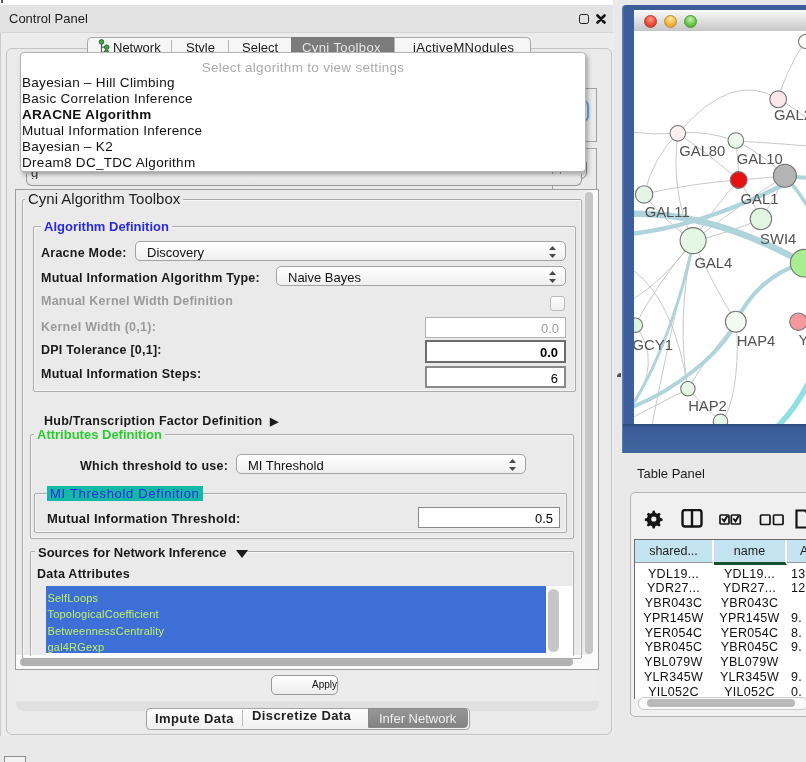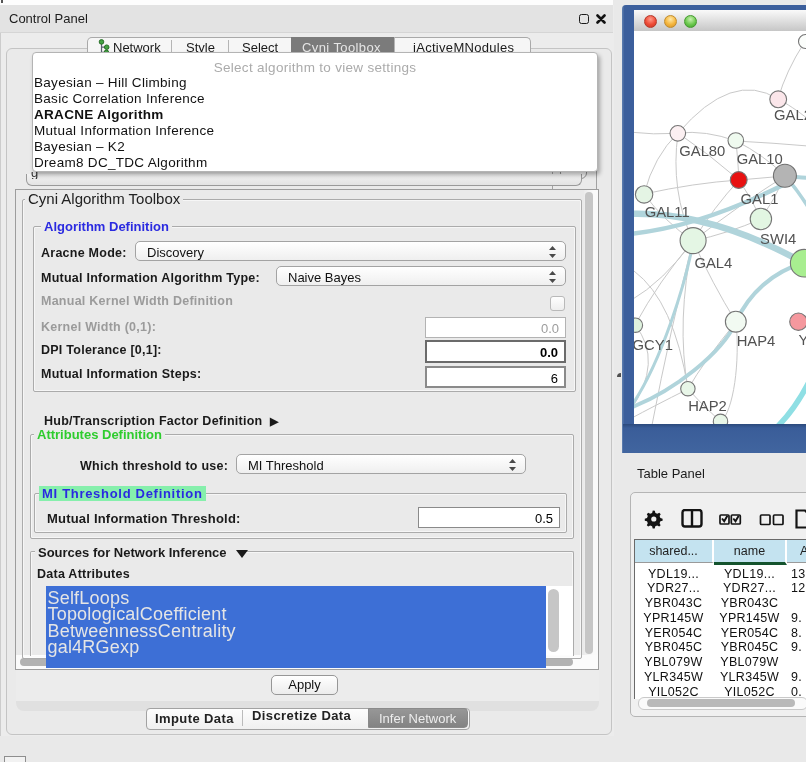--- a/index.html
+++ b/index.html
@@ -115,51 +115,51 @@
 
   <div class="lbl abs" style="left:80px;top:459px">Which threshold to use:</div>
   <div class="combo" style="left:236px;top:454px;width:290px">
       <span class="txt">MI Threshold</span>
     <svg class="arrows" viewBox="0 0 7 12">
         <path d="M3.5 0 L7 4 L0 4 Z M3.5 12 L0 8 L7 8 Z" fill="#4a4a4a"></path>
       </svg>
     </div>
 
   <div class="gbox" style="left:34px;top:493px;width:531px;height:38px;"></div>
-  <div class="gtitle" style="left:39px;top:486px;color:#2a2ae0;background:#86efac;font-weight:bold;letter-spacing:0.7px">MI Threshold Definition</div>
+  <div class="gtitle" style="left:47px;top:486px;color:#2a2ae0;background:#14b8a6;font-weight:normal;letter-spacing:0.7px">MI Threshold Definition</div>
 
   <div class="lbl abs" style="left:47px;top:511px;font-size:13px;letter-spacing:0.2px">Mutual Information Threshold:</div>
   <div class="field" style="left:418px;top:507px;width:142px;height:21px;border:1px solid #8a8a8a;color:#000;padding:3px 6px 0 0">0.5</div>
 
   <div class="gbox" style="left:30px;top:551px;width:542px;height:104px;border-bottom:none;border-radius:2px 2px 0 0"></div>
   <div class="gtitle" style="left:35px;top:545px;color:#1a1a1a;background:#eaeaea;font-weight:bold">Sources for Network Inference&nbsp;&nbsp;&nbsp;&nbsp;</div>
   <div class="abs" style="left:236px;top:550px;width:0;height:0;border-left:6.5px solid transparent;border-right:6.5px solid transparent;border-top:8px solid #1a1a1a"></div>
   <div class="lbl abs" style="left:37px;top:567px">Data Attributes</div>
   <div class="abs" style="left:46px;top:586px;width:527px;height:69px;background:#fff"></div>
-  <div class="abs" style="left:46px;top:586px;width:500px;height:82px;background:#3d6fd6;color:#e5e5e5;font-size:18px;letter-spacing:0.2px;line-height:16.4px;padding:4px 0 0 1.5px;overflow:hidden;box-sizing:border-box">SelfLoops<br>TopologicalCoefficient<br>BetweennessCentrality<br>gal4RGexp</div>
+  <div class="abs" style="left:46px;top:586px;width:500px;height:67px;background:#3d6fd6;color:#bef264;font-size:11px;letter-spacing:0.2px;line-height:16.4px;padding:4px 0 0 1.5px;overflow:hidden;box-sizing:border-box">SelfLoops<br>TopologicalCoefficient<br>BetweennessCentrality<br>gal4RGexp</div>
   <div class="abs" style="left:548px;top:589px;width:11px;height:63px;border-radius:6px;background:#c6c6c6"></div>
 
-  <div class="abs" style="left:271px;top:675px;width:65px;height:18px;background:linear-gradient(#fff,#ececec);border:1px solid #979797;border-radius:5px;text-align:center;font-size:13px;color:#111;line-height:17px">Apply</div>
+  <div class="abs" style="left:271px;top:675px;width:65px;height:18px;background:linear-gradient(#fff,#ececec);border:1px solid #979797;border-radius:5px;text-align:right;font-size:10px;color:#111;line-height:17px">Apply</div>
 
   <div class="abs" style="left:146px;top:708px;height:20px;font-size:13px;color:#1a1a1a">
     <div class="abs" style="left:0;top:0;width:322px;height:20px;background:linear-gradient(#fdfdfd,#f0f0f0);border:1px solid #a2a2a2;border-radius:4px"></div>
     <div class="abs" style="left:96px;top:2px;width:1px;height:16px;background:#bbb"></div>
     <div class="abs" style="left:222px;top:0;width:100px;height:20px;background:linear-gradient(#979797,#838383);border-radius:0 4px 4px 0;border:1px solid #8a8a8a;box-sizing:border-box"></div>
     <div class="abs" style="left:9px;top:3px;font-weight:bold;letter-spacing:0.4px;color:#222">Impute Data</div>
     <div class="abs" style="left:106px;top:0;font-weight:bold;letter-spacing:0.4px;color:#222">Discretize Data</div>
     <div class="abs" style="left:233px;top:3px;color:#ededed">Infer Network</div>
   </div>
 
   <div class="abs" style="left:4px;top:756px;width:20px;height:14px;border:1.5px solid #8e8e8e;background:#f2f2f2"></div>
 
   <svg class="abs" style="left:616px;top:372px" width="6" height="8" viewBox="0 0 6 8">
       <path d="M1 5 Q 1 1 5 1 L 5 5 Z" fill="#4f4f4f"></path>
     </svg>
 
-  <div class="abs" style="left:32px;top:52px;width:564px;height:118px;background:#fff;border:1px solid #b4b4b4;border-radius:4px;box-shadow:2px 3px 4px rgba(0,0,0,.3);font-size:13.5px;letter-spacing:0.3px;color:#111">
+  <div class="abs" style="left:20px;top:52px;width:564px;height:118px;background:#fff;border:1px solid #b4b4b4;border-radius:4px;box-shadow:2px 3px 4px rgba(0,0,0,.3);font-size:13.5px;letter-spacing:0.3px;color:#111">
     <div style="position:absolute;left:0;top:7px;width:100%;text-align:center;color:#ababab">Select algorithm to view settings</div>
     <div style="position:absolute;left:1px;top:22px;line-height:16px">Bayesian – Hill Climbing<br>Basic Correlation Inference<br><span class="b">ARACNE Algorithm</span><br>Mutual Information Inference<br>Bayesian – K2<br>Dream8 DC_TDC Algorithm</div>
   </div>
 
   <div class="abs" style="left:622px;top:5px;width:184px;height:448px;background:linear-gradient(90deg,#6181b0 0,#3c5f9c 2.5px);border-radius:4px 0 0 0"></div>
   <div class="abs" style="left:623px;top:424px;width:183px;height:29px;background:linear-gradient(#2c4a7c 0,#3a5d99 4px,#41659f 100%)"></div>
 
   <div class="abs" style="left:634px;top:10px;width:172px;height:21px;background:linear-gradient(#fafafa,#c6c6c6);border-bottom:1px solid #8e8e8e">
     <div class="abs" style="left:10px;top:5px;width:11px;height:11px;border-radius:50%;background:radial-gradient(circle at 50% 30%,#ff9a8a,#ee4b36 55%,#c33a27);border:0.5px solid #b5382a"></div>
     <div class="abs" style="left:30px;top:5px;width:11px;height:11px;border-radius:50%;background:radial-gradient(circle at 50% 30%,#ffe9a8,#f5b53c 55%,#d1912a);border:0.5px solid #c08c2c"></div>

